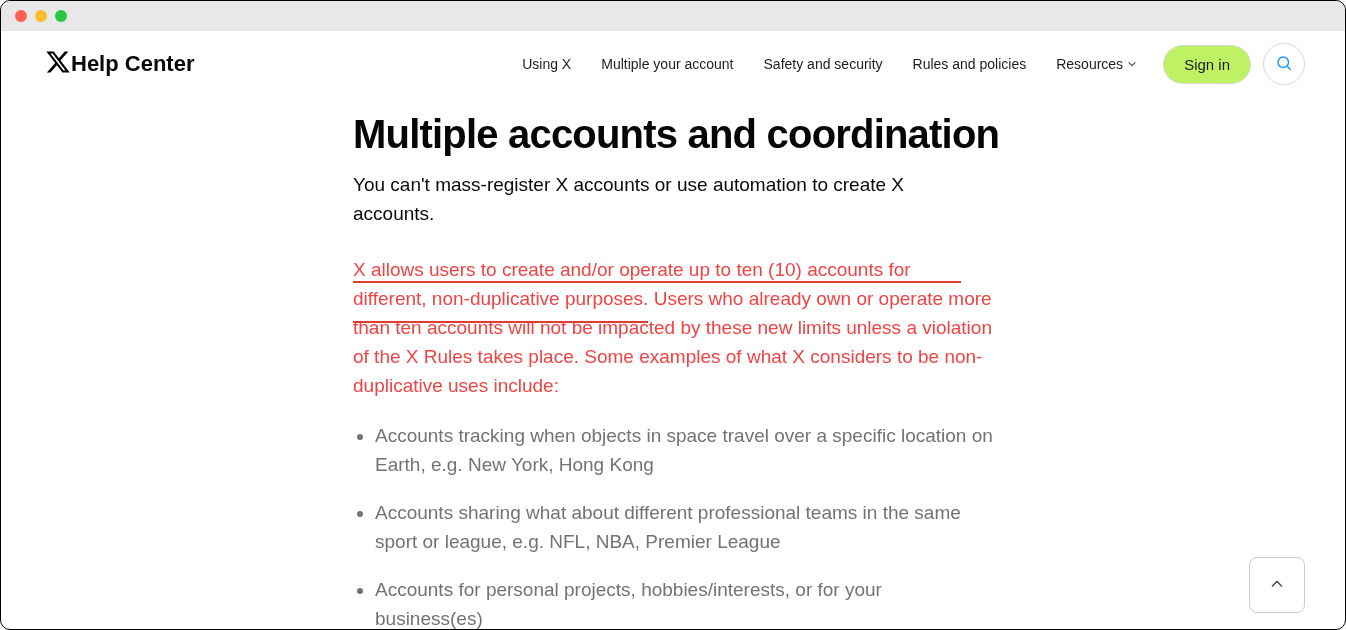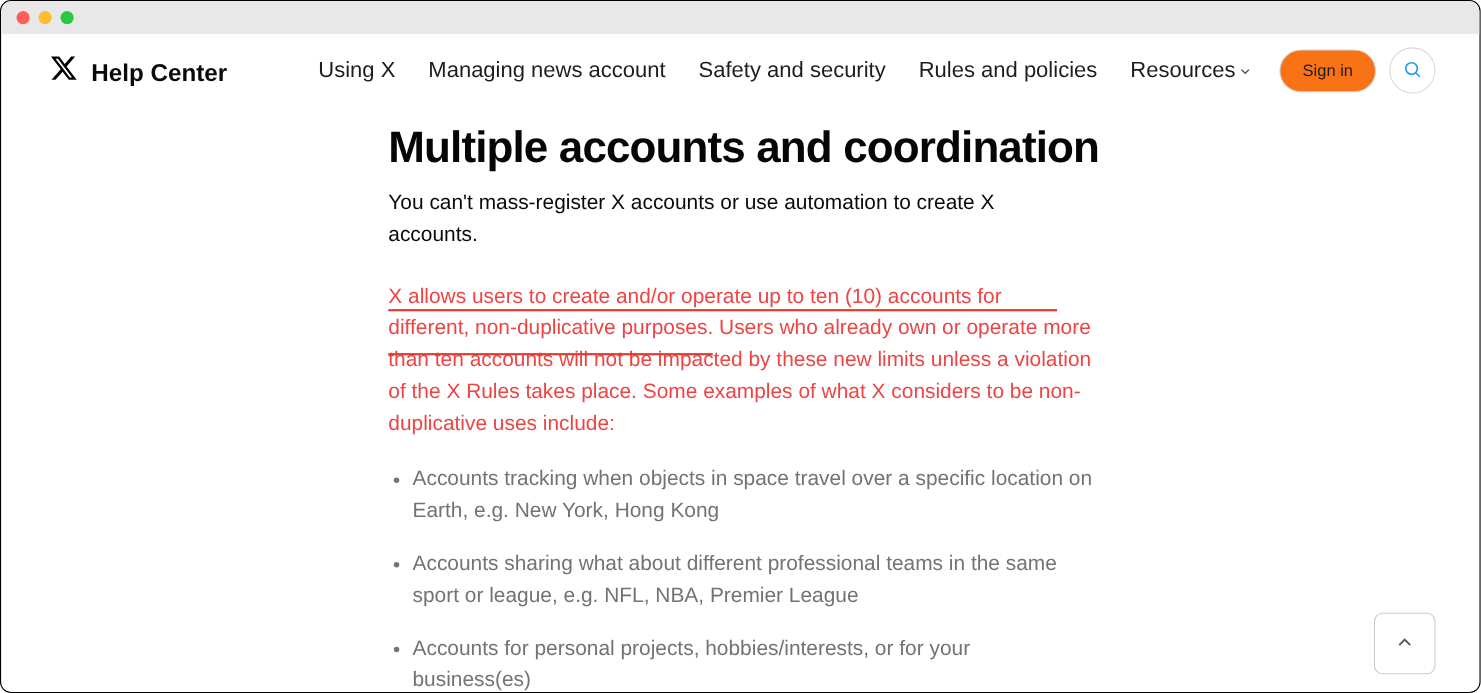--- a/index.html
+++ b/index.html
@@ -29,51 +29,50 @@
   .dot.green { background: #28c840; }
 
   .header {
     display: flex;
     align-items: center;
     padding: 12px 40px 12px 44px;
     position: relative;
   }
   .brand {
     display: flex;
-    align-items: flex-end;
-    gap: 12px;
+    align-items: center;
   }
   .brand-title {
     font-size: 22px;
     font-weight: 800;
     color: #0a0a0a;
   }
   .nav {
     display: flex;
     align-items: center;
     gap: 30px;
     margin-left: auto;
     margin-right: 26px;
   }
   .nav-item {
-    font-size: 20px;
+    font-size: 14px;
     color: #1d1d1d;
     cursor: pointer;
     display: flex;
     align-items: center;
     gap: 4px;
   }
   .actions {
     display: flex;
     align-items: center;
     gap: 12px;
   }
   .pill-btn {
     border: 1px solid #d9d9d9;
-    background: #f97316;
+    background: #bef264;
     border-radius: 999px;
     padding: 10px 20px;
     font-size: 15px;
     color: #1d1d1d;
     cursor: pointer;
   }
   .icon-btn {
     border: 1px solid #d9d9d9;
     background: #fff;
     border-radius: 999px;
@@ -156,21 +155,21 @@
     <span>
       <svg width="26" height="26" viewBox="0 0 24 24" fill="#000">
           <path d="M18.244 2.25h3.308l-7.227 8.26 8.502 11.24H16.17l-5.214-6.817L4.99 21.75H1.68l7.73-8.835L1.254 2.25H8.08l4.713 6.231zm-1.161 17.52h1.833L7.084 4.126H5.117z"></path>
         </svg>
     </span>
     <span class="brand-title">Help Center</span>
   </div>
 
   <div class="nav">
     <span class="nav-item">Using X</span>
-    <span class="nav-item">Managing news account</span>
+    <span class="nav-item">Multiple your account</span>
     <span class="nav-item">Safety and security</span>
     <span class="nav-item">Rules and policies</span>
     <span class="nav-item">
       <span>Resources</span>
       <span class="chev-down-small">
         <svg width="10" height="10" viewBox="0 0 12 12">
             <path d="M2 4 L6 8 L10 4" stroke="#555" stroke-width="1.5" fill="none"></path>
           </svg>
       </span>
     </span>

